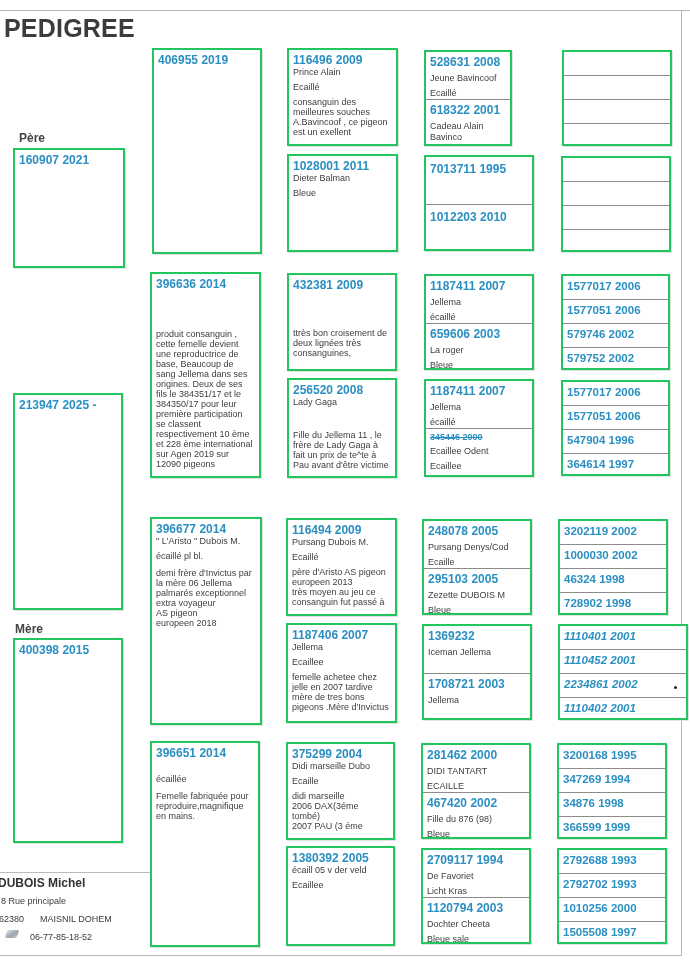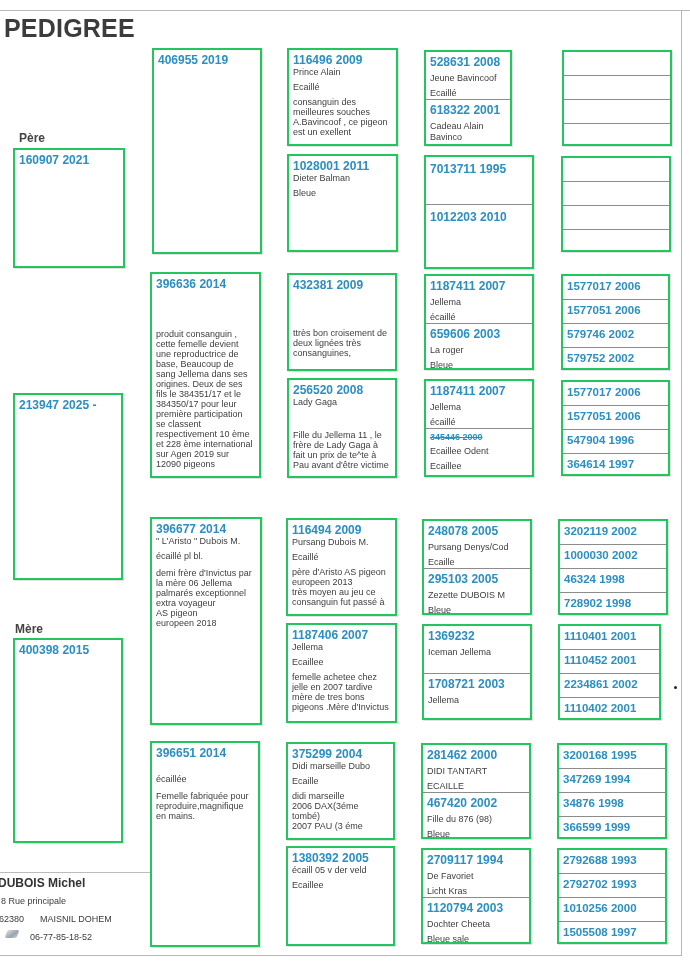--- a/index.html
+++ b/index.html
@@ -67,21 +67,21 @@
 
 <div class="title">PEDIGREE</div>
 
 <div class="label" style="left:19px;top:131px;">Père</div>
 <div class="label" style="left:15px;top:622px;">Mère</div>
 
 <div class="box" style="left:13px;top:148px;width:112px;height:120px;">
   <div class="num">160907 2021</div>
 </div>
 
-<div class="box" style="left:13px;top:393px;width:110px;height:187px;">
+<div class="box" style="left:13px;top:393px;width:110px;height:217px;">
   <div class="num">213947 2025 -</div>
 </div>
 
 <div class="box" style="left:13px;top:638px;width:110px;height:205px;">
   <div class="num">400398 2015</div>
 </div>
 
 <div class="box" style="left:152px;top:48px;width:110px;height:206px;">
   <div class="num">406955 2019</div>
 </div>
@@ -192,21 +192,21 @@
   <div class="num">528631 2008</div>
   <div class="line gap4">Jeune Bavincoof</div>
   <div class="line gap4">Ecaillé</div>
   <div class="split" style="top:47px;"></div>
   <div style="position:absolute;top:48px;left:0;right:0;">
     <div class="num">618322 2001</div>
     <div class="line gap4">Cadeau Alain Bavinco</div>
   </div>
 </div>
 
-<div class="box" style="left:424px;top:155px;width:110px;height:114px;">
+<div class="box" style="left:424px;top:155px;width:110px;height:96px;">
   <div class="num" style="padding-top:5px;">7013711 1995</div>
   <div class="split" style="top:47px;"></div>
   <div style="position:absolute;top:48px;left:0;right:0;">
     <div class="num" style="padding-top:5px;">1012203 2010</div>
   </div>
 </div>
 
 <div class="box" style="left:424px;top:274px;width:110px;height:96px;">
   <div class="num">1187411 2007</div>
   <div class="line gap4">Jellema</div>
@@ -300,21 +300,21 @@
   <div class="gg-row">1577051 2006</div>
   <div class="gg-row">547904 1996</div>
   <div class="gg-row">364614 1997</div>
 </div>
 <div class="box" style="left:558px;top:519px;width:110px;height:96px;">
   <div class="gg-row">3202119 2002</div>
   <div class="gg-row">1000030 2002</div>
   <div class="gg-row">46324 1998</div>
   <div class="gg-row">728902 1998</div>
 </div>
-<div class="box" style="left:558px;top:624px;width:103px;height:96px;">
+<div class="box" style="left:558px;top:624px;width:130px;height:96px;font-style:italic;">
   <div class="gg-row">1110401 2001</div>
   <div class="gg-row">1110452 2001</div>
   <div class="gg-row">2234861 2002</div>
   <div class="gg-row">1110402 2001</div>
 </div>
 <div class="box" style="left:557px;top:743px;width:110px;height:96px;">
   <div class="gg-row">3200168 1995</div>
   <div class="gg-row">347269 1994</div>
   <div class="gg-row">34876 1998</div>
   <div class="gg-row">366599 1999</div>

